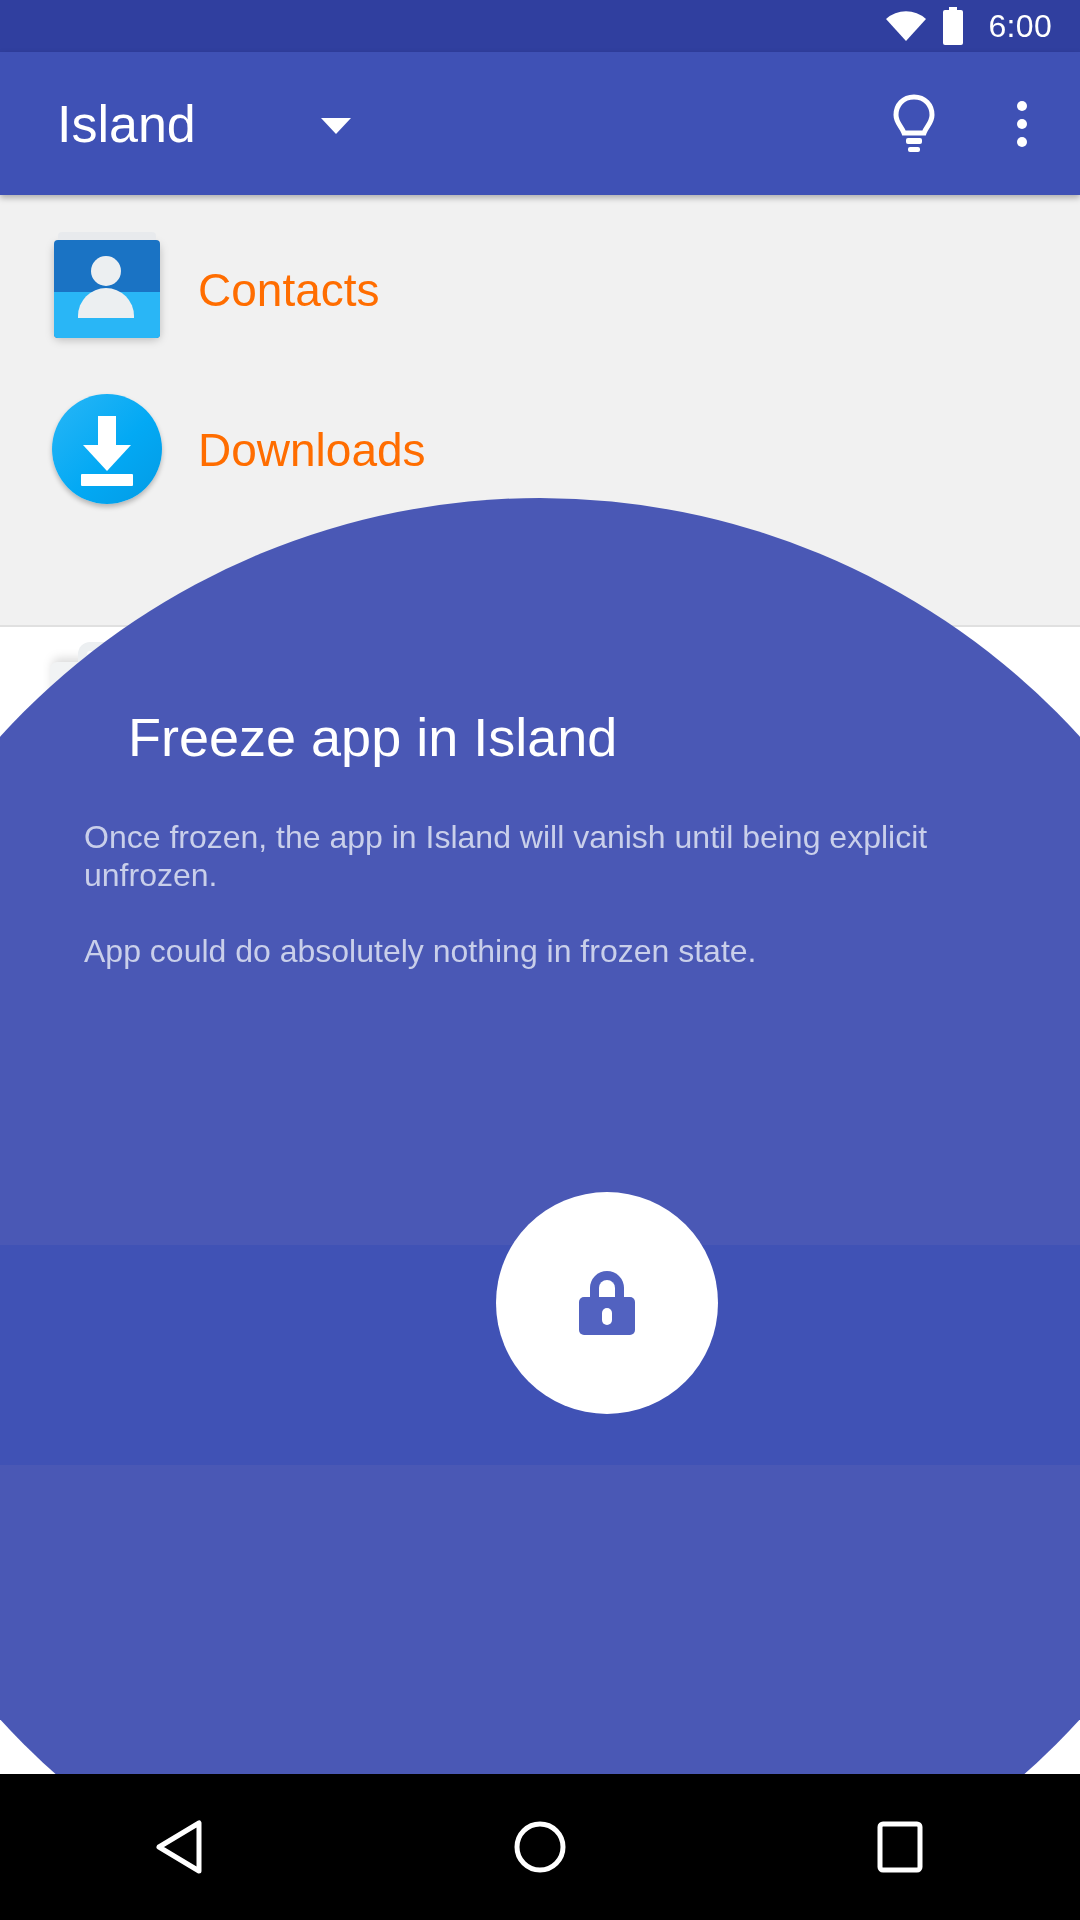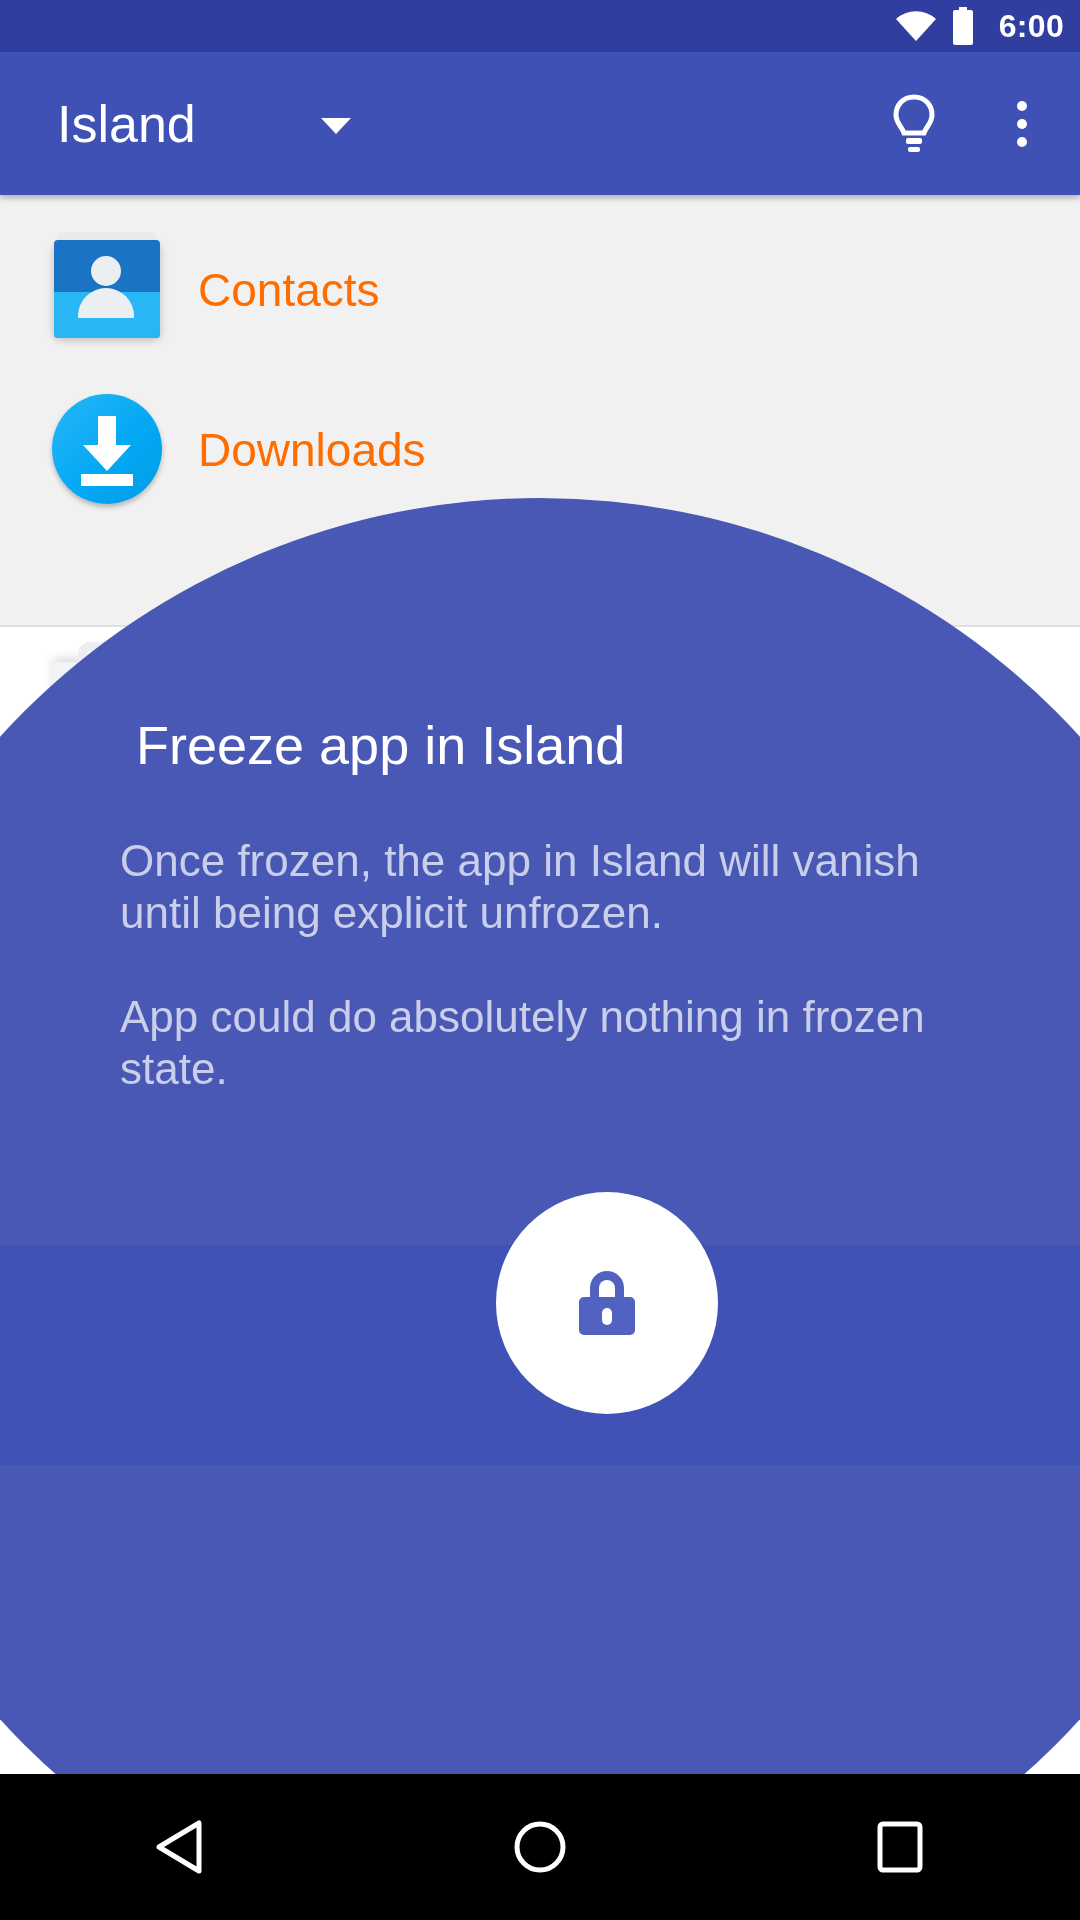--- a/index.html
+++ b/index.html
@@ -10,21 +10,21 @@
     overflow:hidden;
     position:relative;
     -webkit-font-smoothing:antialiased;
   }
   #root{position:relative;width:1080px;height:1920px;overflow:hidden;}
 
   
   .statusbar{
     position:absolute;left:0;top:0;width:1080px;height:52px;
     background:#303f9f;display:flex;align-items:center;justify-content:flex-end;
-    padding-right:16px;box-sizing:border-box;z-index:5;font-weight:bold;
+    padding-right:28px;box-sizing:border-box;z-index:5;
   }
   .sb-icons{display:flex;align-items:center;gap:14px;}
   .wifi-ico{width:42px;height:30px;display:block;}
   .bat-ico{width:24px;height:38px;display:block;}
   .sb-time{color:#fff;font-size:32px;letter-spacing:0.3px;line-height:1;margin-left:10px;}
 
   
   .appbar{
     position:absolute;left:0;top:52px;width:1080px;height:143px;
     background:#3f51b5;z-index:5;
@@ -99,24 +99,24 @@
     background:rgba(63,81,181,.88);z-index:3;
   }
 
   
   .tt-circle{
     position:absolute;left:-190px;top:498px;width:1460px;height:1460px;border-radius:50%;
     background:#4a58b5;z-index:2;
   }
   .tt-content{position:absolute;left:0;top:700px;width:1080px;z-index:4;}
   .tt-title{
-    margin:16px;padding:0 120px 0 120px;color:#ffffff;font-size:54px;font-weight:normal;line-height:1.1;
+    margin:8px;padding:0 120px 0 120px;color:#ffffff;font-size:54px;font-weight:normal;line-height:1.1;
   }
   .tt-desc{
-    margin:0;padding:44px 120px 0 120px;color:#c9cfea;font-size:44px;line-height:1.18;white-space:pre-line;
+    margin:0;padding:44px 120px 0 84px;color:#c9cfea;font-size:32px;line-height:1.18;white-space:pre-line;
   }
 
   
   .fab{
     position:absolute;left:496px;top:1192px;width:222px;height:222px;border-radius:50%;
     background:#ffffff;z-index:4;display:flex;align-items:center;justify-content:center;
   }
   .lock{position:relative;width:60px;height:64px;}
   .lock .shackle{position:absolute;left:13px;top:0;width:34px;height:30px;border:9px solid #5262c0;border-bottom:none;border-radius:18px 18px 0 0;box-sizing:border-box;}
   .lock .bodyb{position:absolute;left:2px;top:26px;width:56px;height:38px;background:#5262c0;border-radius:5px;}

